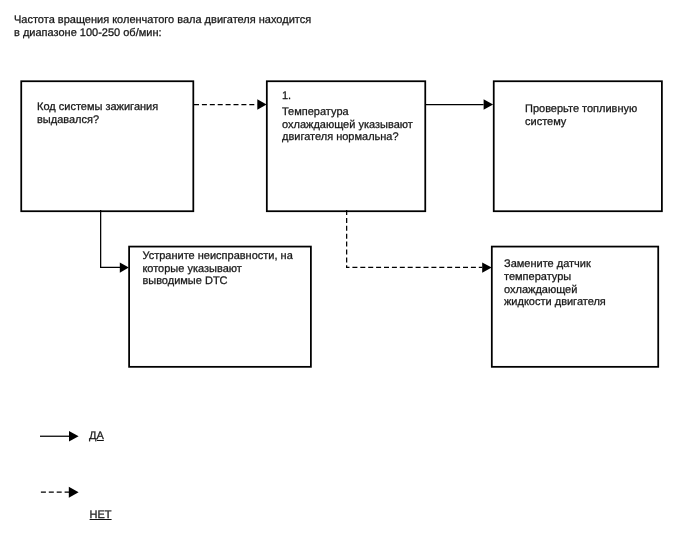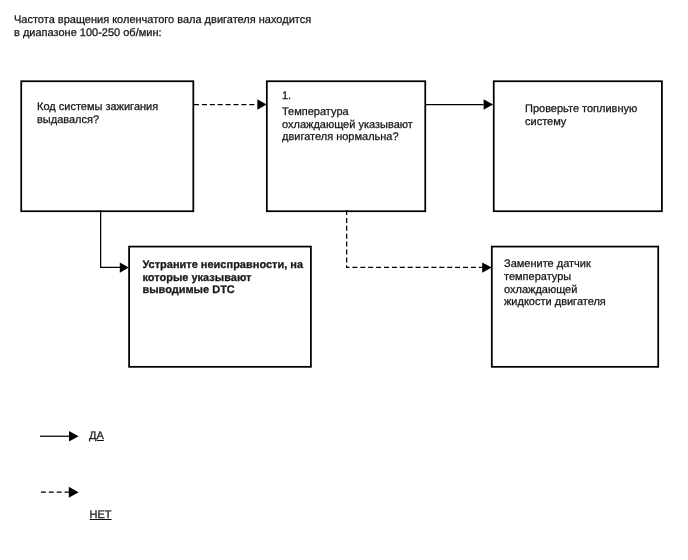--- a/index.html
+++ b/index.html
@@ -89,21 +89,21 @@
 охлаждающей указывают
 двигателя нормальна?</div>
   </div>
 
   <div class="node">
     <div class="box-text" style="left:509px;top:103.2px;margin-left:16px;">Проверьте топливную
 систему</div>
   </div>
 
   <div class="node">
-    <div class="box-text" style="left:142.4px;top:259px;font-weight:bold;">Устраните неисправности, на
+    <div class="box-text" style="left:142.4px;top:250px;">Устраните неисправности, на
 которые указывают
 выводимые DTC</div>
   </div>
 
   <div class="node">
     <div class="box-text" style="left:504px;top:258.3px;">Замените датчик
 температуры
 охлаждающей
 жидкости двигателя</div>
   </div>

